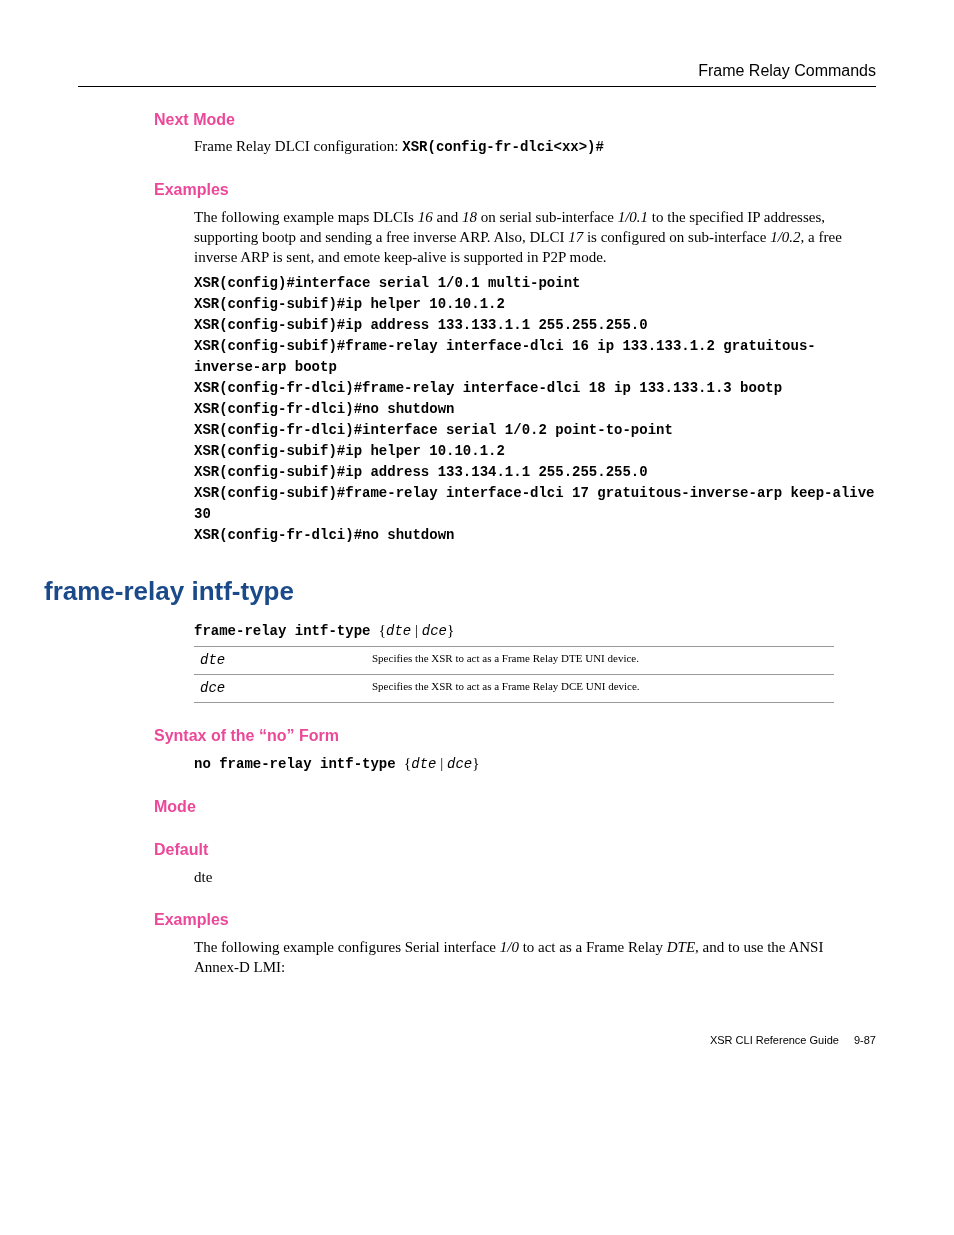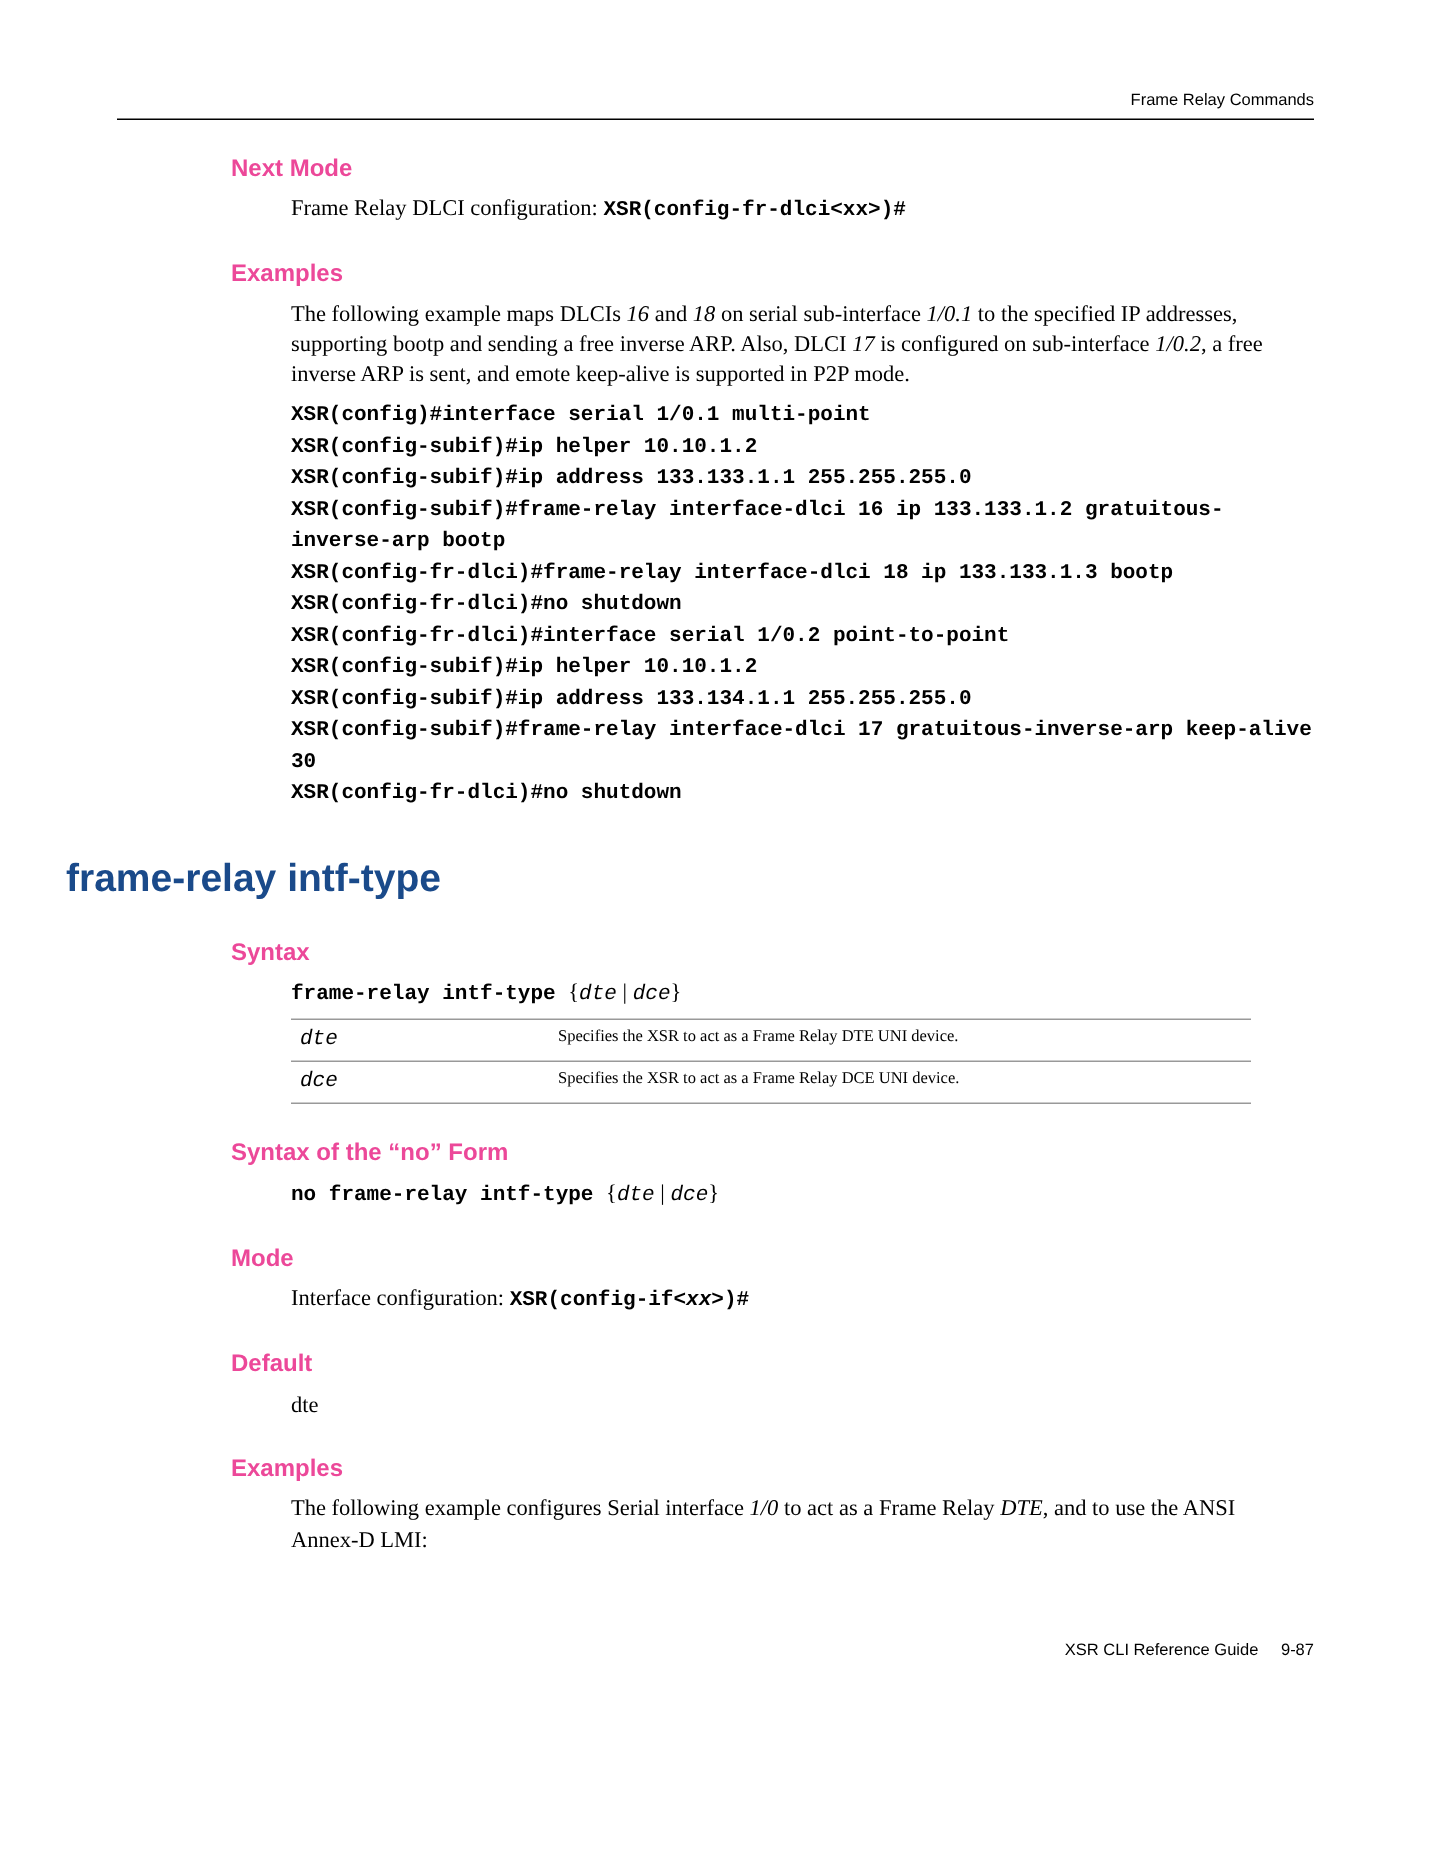--- a/index.html
+++ b/index.html
@@ -7,21 +7,21 @@
     margin: 0;
     padding: 60px 78px 40px 78px;
     width: 954px;
     box-sizing: border-box;
     color: #000;
     line-height: 1.35;
     font-size: 15px;
   }
   .running-header {
     text-align: right;
-    font-size: 11px;
+    font-size: 16px;
     font-family: Arial, Helvetica, sans-serif;
     margin-bottom: 4px;
   }
   .hr {
     border: none;
     border-top: 1.5px solid #000;
     margin: 0 0 12px 0;
   }
   .h-sub {
     font-family: Arial, Helvetica, sans-serif;
@@ -121,21 +121,20 @@
 XSR(config-fr-dlci)#frame-relay interface-dlci 18 ip 133.133.1.3 bootp
 XSR(config-fr-dlci)#no shutdown
 XSR(config-fr-dlci)#interface serial 1/0.2 point-to-point
 XSR(config-subif)#ip helper 10.10.1.2
 XSR(config-subif)#ip address 133.134.1.1 255.255.255.0
 XSR(config-subif)#frame-relay interface-dlci 17 gratuitous-inverse-arp keep-alive 30
 XSR(config-fr-dlci)#no shutdown</div>
 
   <div class="h-cmd">frame-relay intf-type</div>
 
-  <div class="h-sub">Syntax</div>
   <div class="body-text tight">
     <span class="mono">frame-relay intf-type </span><span>{</span><span class="mono-i">dte</span><span> | </span><span class="mono-i">dce</span><span>}</span>
   </div>
 
   <table class="syntax">
     <tbody>
         <tr>
       <td>dte</td>
       <td>Specifies the XSR to act as a Frame Relay DTE UNI device.</td>
     </tr>
@@ -145,23 +144,20 @@
     </tr>
   </tbody>
     </table>
 
   <div class="h-sub">Syntax of the “no” Form</div>
   <div class="body-text tight">
     <span class="mono">no frame-relay intf-type </span><span>{</span><span class="mono-i">dte</span><span> | </span><span class="mono-i">dce</span><span>}</span>
   </div>
 
   <div class="h-sub">Mode</div>
-  <div class="body-text">
-    <span>Interface configuration: </span><span class="mono">XSR(config-if&lt;</span><span class="mono-i" style="font-weight:bold">xx</span><span class="mono">&gt;)#</span>
-  </div>
 
   <div class="h-sub">Default</div>
   <div class="body-text">dte</div>
 
   <div class="h-sub">Examples</div>
   <div class="body-text">
     The following example configures Serial interface <span class="italic">1/0</span> to act as a Frame Relay <span class="italic">DTE</span>, and to use the ANSI Annex-D LMI:
   </div>
 
 </div>

